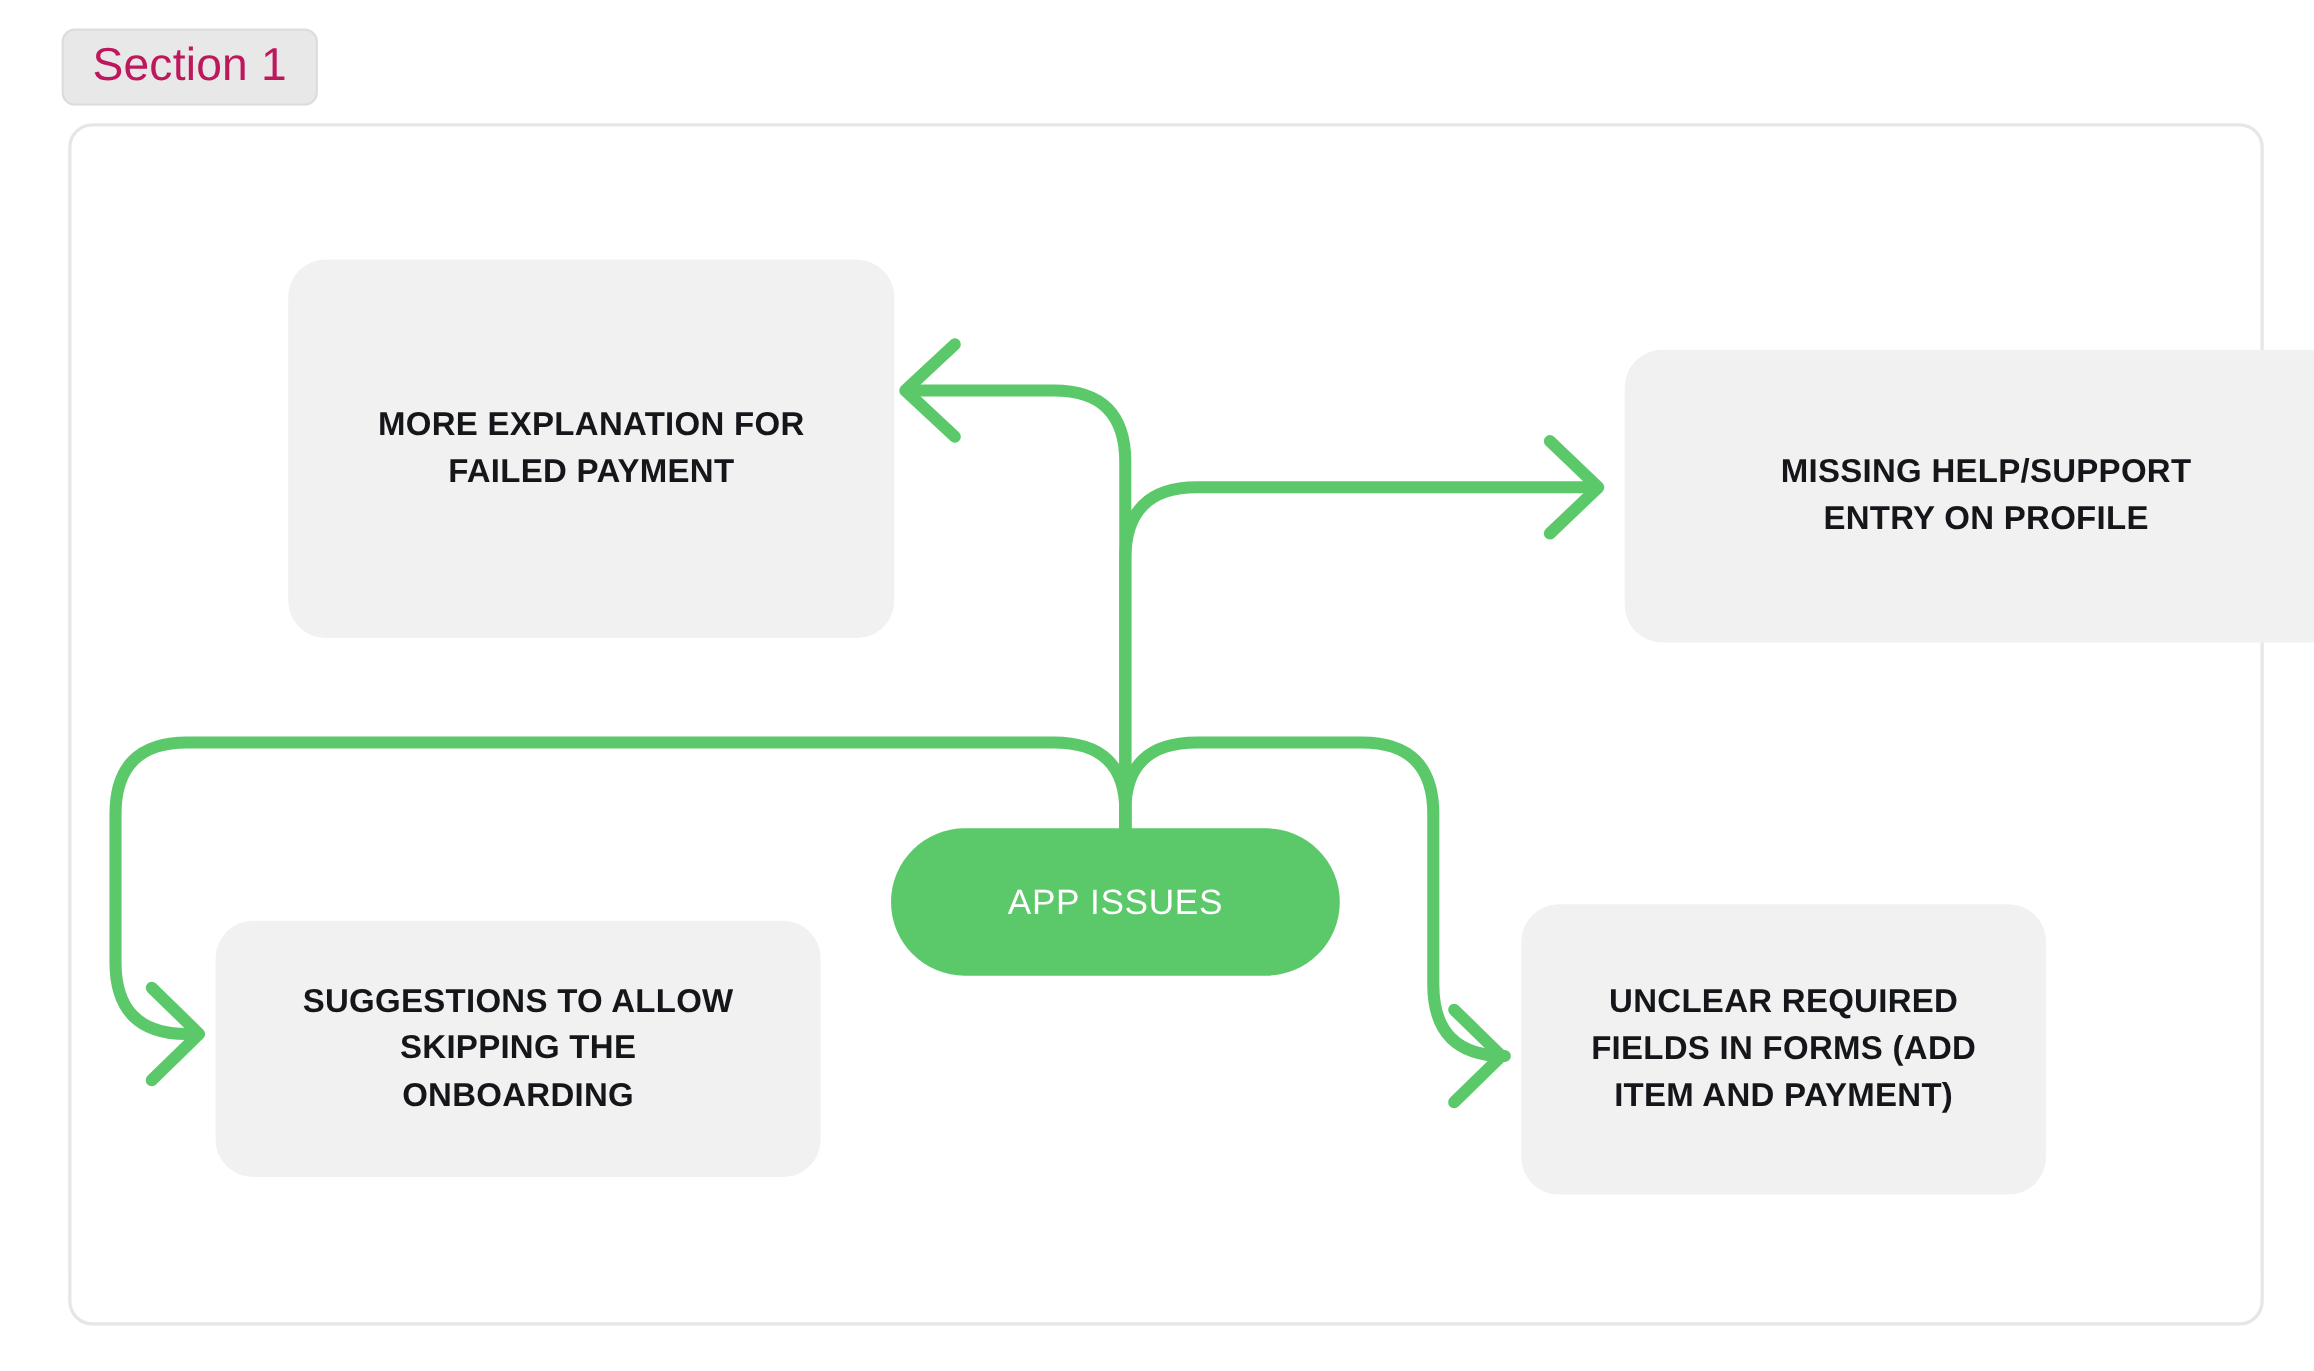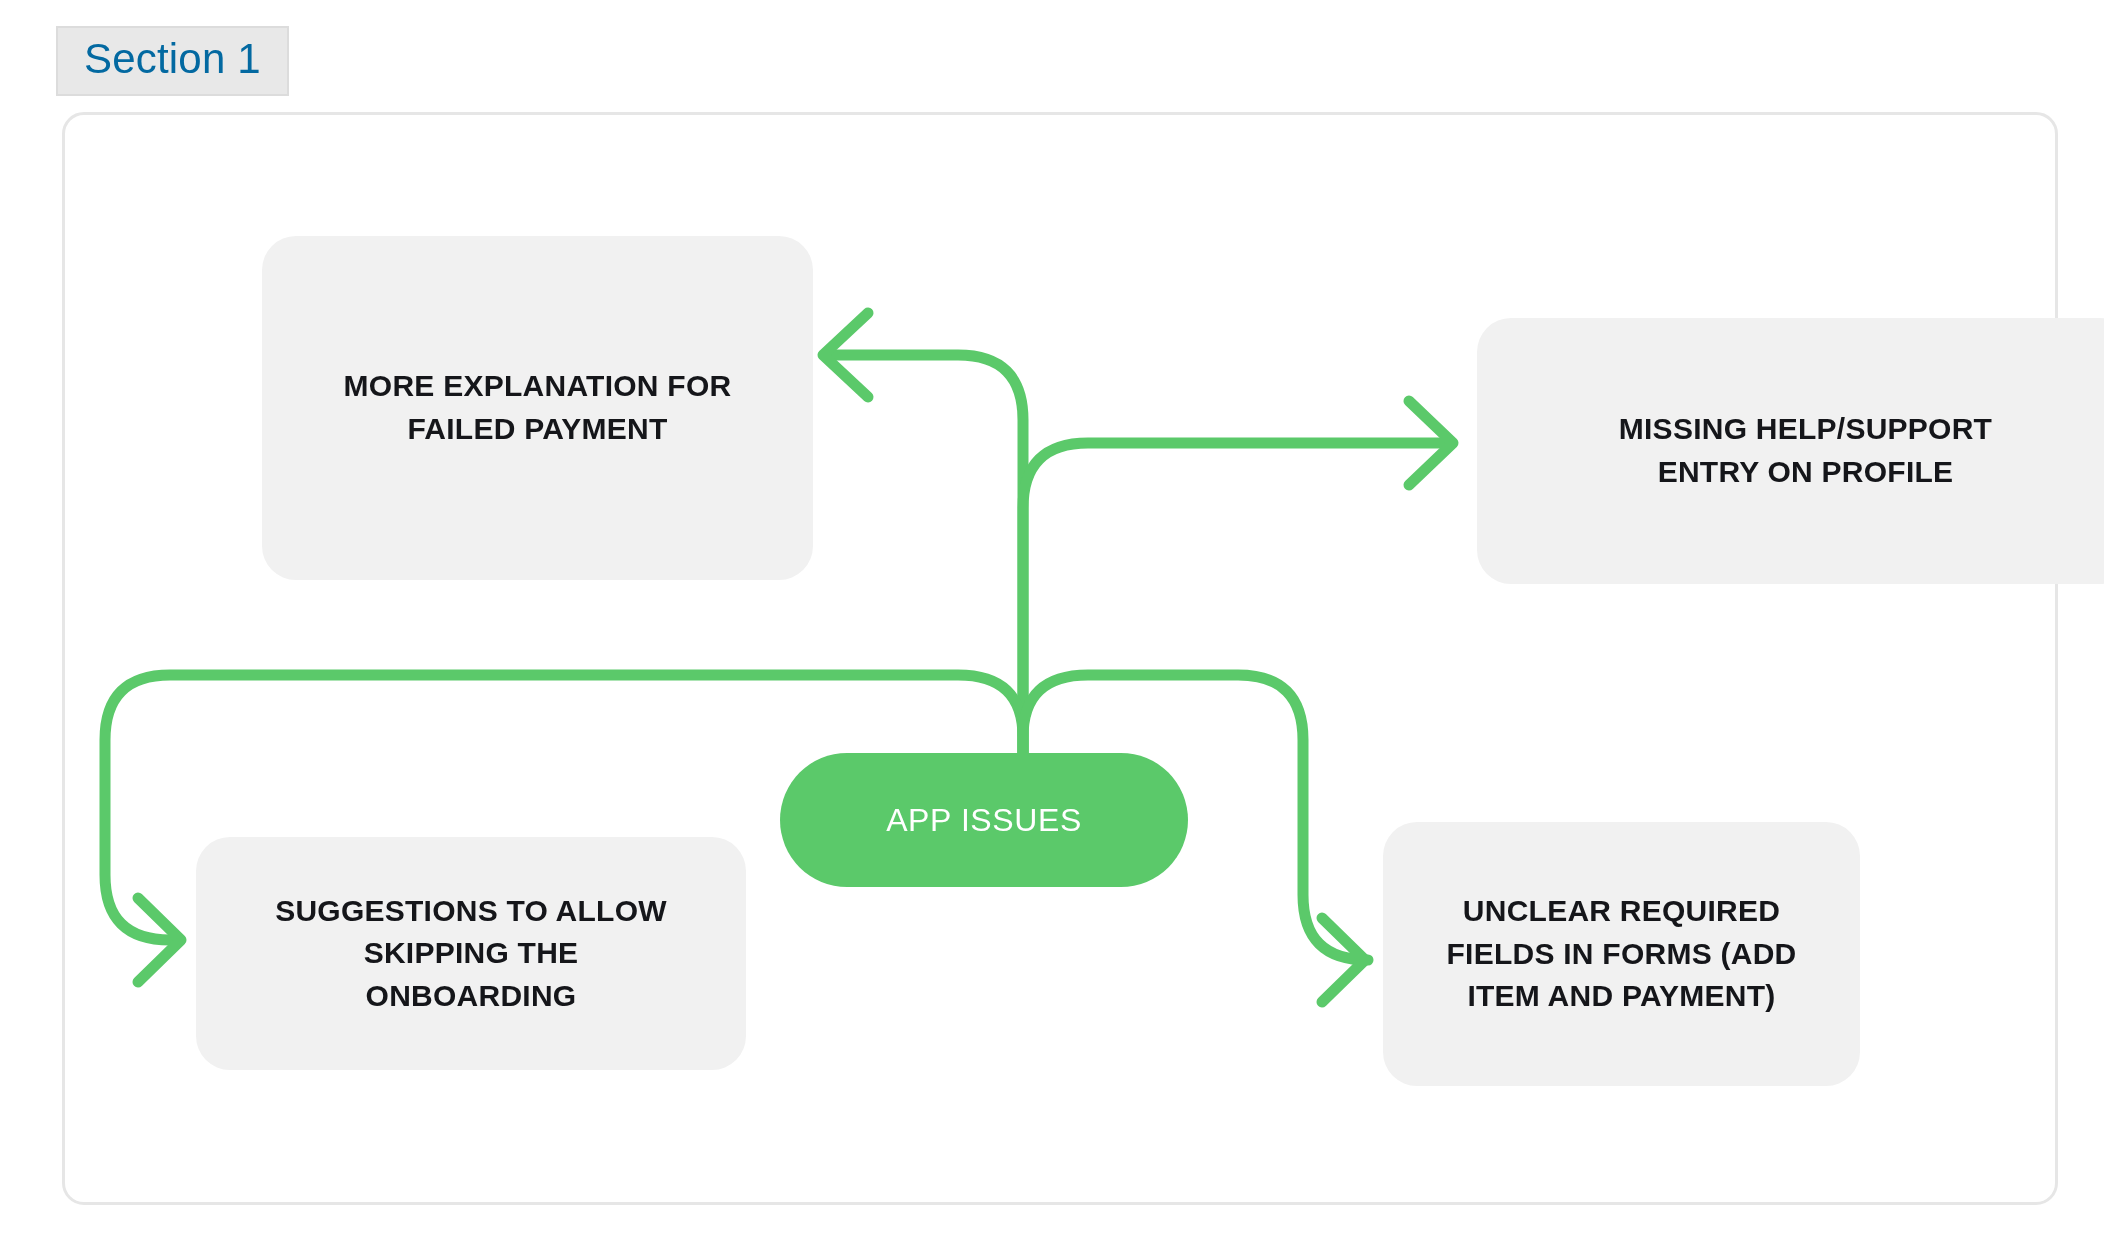--- a/index.html
+++ b/index.html
@@ -15,25 +15,25 @@
     overflow: hidden;
   }
 
   
   #section-badge {
     position: absolute;
     left: 56px;
     top: 26px;
     background: #E8E8E8;
     border: 2px solid #DCDCDC;
-    border-radius: 0;
+    border-radius: 12px;
     padding: 10px 26px 14px 26px;
     font-size: 42px;
     line-height: 1.0;
-    color: #0369a1;
+    color: #be185d;
     font-weight: 400;
     letter-spacing: 0.2px;
     box-sizing: border-box;
   }
 
   
   #section-frame {
     position: absolute;
     left: 62px;
     top: 112px;
@@ -98,21 +98,21 @@
   #node-unclear-fields {
     left: 1383px;
     top: 822px;
     width: 477px;
     height: 264px;
   }
 
   
   #node-app-issues {
     position: absolute;
-    left: 780px;
+    left: 810px;
     top: 753px;
     width: 408px;
     height: 134px;
     background: #5BC96A;
     border-radius: 999px;
     display: flex;
     align-items: center;
     justify-content: center;
     box-sizing: border-box;
   }

